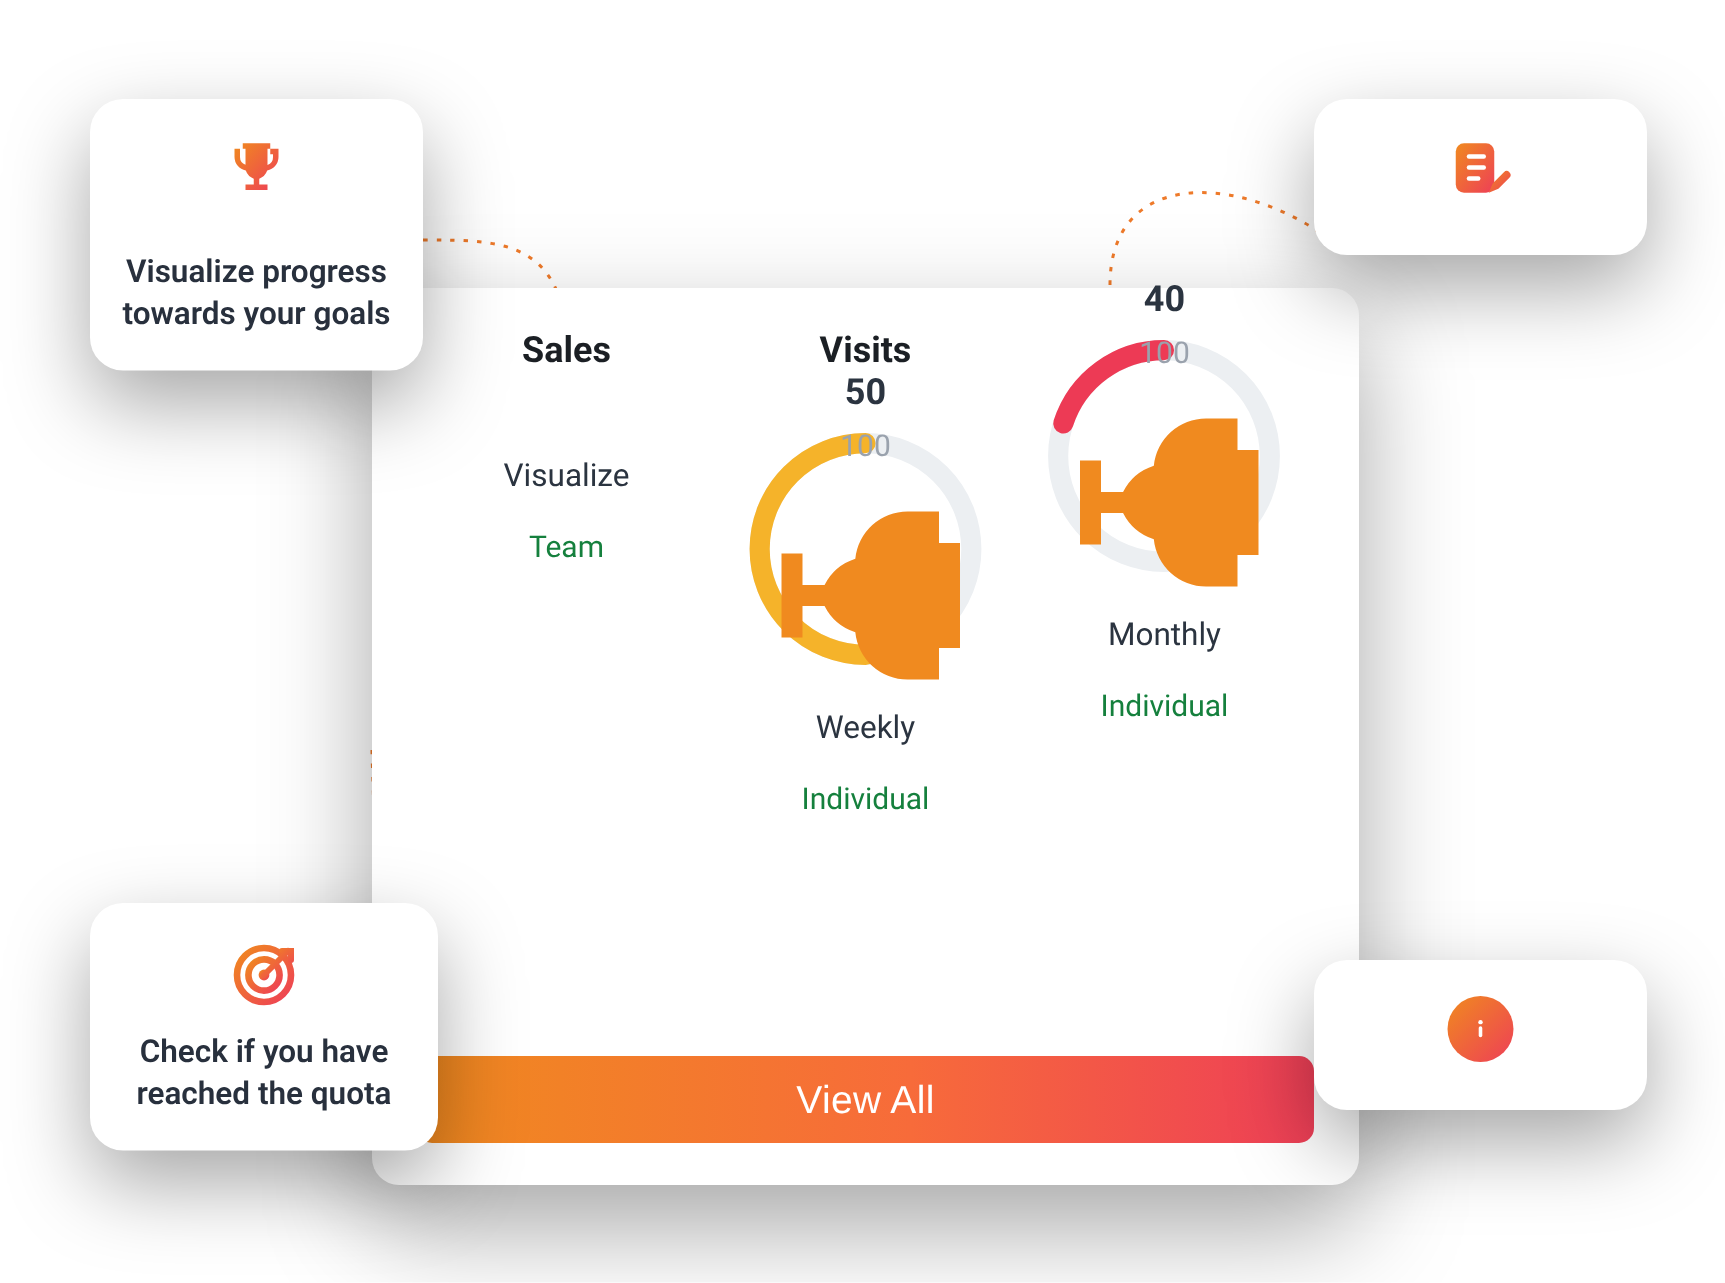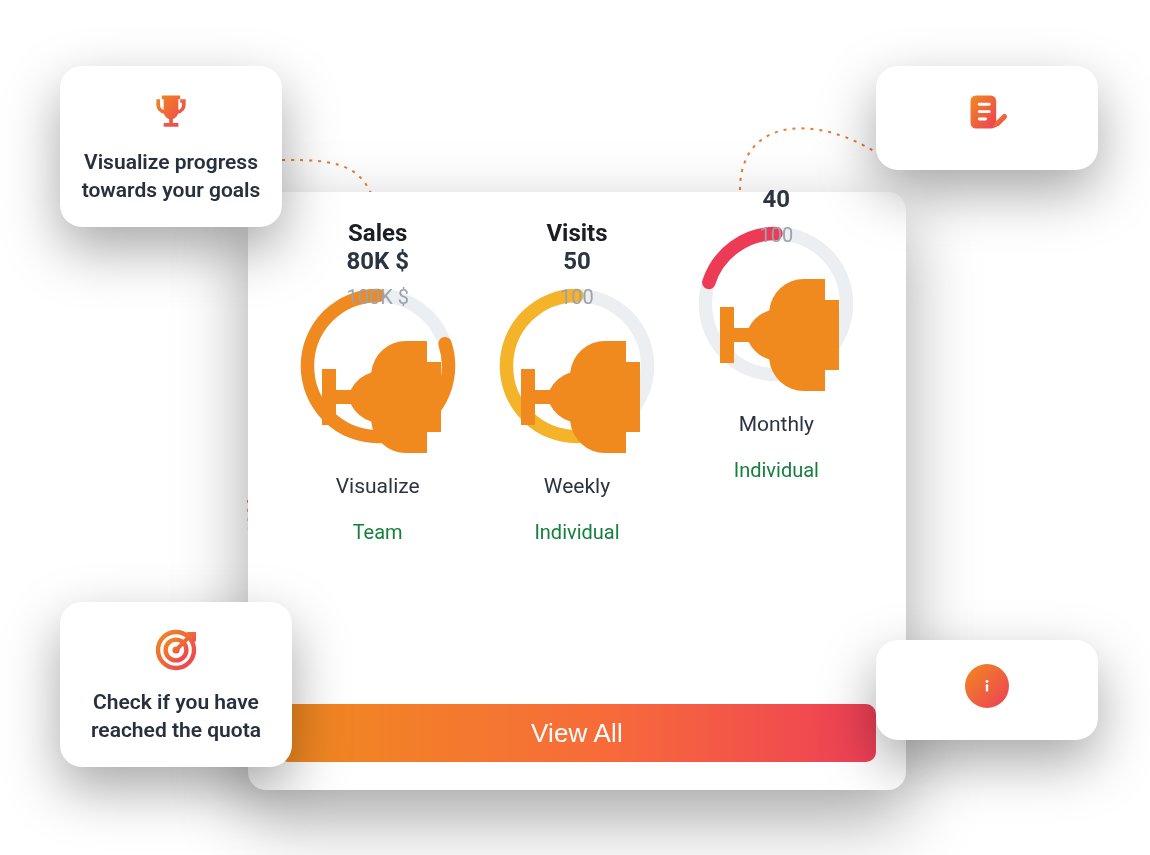--- a/index.html
+++ b/index.html
@@ -93,21 +93,21 @@
     cursor: pointer;
     background: linear-gradient(90deg, #f08a1f 0%, #f76b3a 55%, #ee3f57 100%);
     color: #fff;
     font-size: 26px;
     font-weight: 500;
     display: flex; align-items: center; justify-content: center;
     letter-spacing: 0.2px;
   }
 
   
-  .callout.tl { left: 60px;  top: 66px;  width: 222px; }
+  .callout.tl { left: 60px;  top: 66px;  width: 222px; gap: 20px; }
   .callout.tr { right: 52px; top: 66px;  width: 222px; }
   .callout.bl { left: 60px;  top: 602px; width: 232px; }
   .callout.br { right: 52px; top: 640px; width: 222px; }
 
   
   .info-badge {
     width: 44px; height: 44px; border-radius: 50%;
     background: linear-gradient(135deg, #f08a1f 0%, #ee3f57 100%);
     display: flex; align-items: center; justify-content: center;
     color: #fff; font-weight: 700;
@@ -193,36 +193,20 @@
           </svg>
       </div>
     </div>
   </div>
 
   <div class="panel">
     <div class="gauges-row">
 
       <div class="gauge-col">
         <div class="gauge-title">Sales</div>
-        <div class="gauge">
-          <svg viewBox="0 0 100 100">
-            <circle cx="50" cy="50" r="42" stroke="#eceff2" stroke-width="8" fill="none"></circle>
-            <circle cx="50" cy="50" r="42" stroke-width="8" fill="none" stroke-linecap="round" stroke="#f08a1f" stroke-dasharray="211.11502632123413 263.89378290154264"></circle>
-          </svg>
-          <div class="inner">
-            <div class="current">80K $</div>
-            <div class="divider"></div>
-            <div class="target">100K $</div>
-            <div class="trophy">
-              <svg width="18" height="18" viewBox="0 0 24 24">
-                  <path fill="#f08a1f" d="M7 3h10v2h3v3a5 5 0 0 1-4.5 4.97A5 5 0 0 1 13 15.9V18h3v2H8v-2h3v-2.1A5 5 0 0 1 8.5 12.97 5 5 0 0 1 4 8V5h3V3z"></path>
-                </svg>
-            </div>
-          </div>
-        </div>
         <div class="period">Visualize</div>
         <div class="scope">Team</div>
       </div>
 
       <div class="gauge-col">
         <div class="gauge-title">Visits</div>
         <div class="gauge">
           <svg viewBox="0 0 100 100">
             <circle cx="50" cy="50" r="42" stroke="#eceff2" stroke-width="8" fill="none"></circle>
             <circle cx="50" cy="50" r="42" stroke-width="8" fill="none" stroke-linecap="round" stroke="#f5b32a" stroke-dasharray="131.94689145077132 263.89378290154264"></circle>

